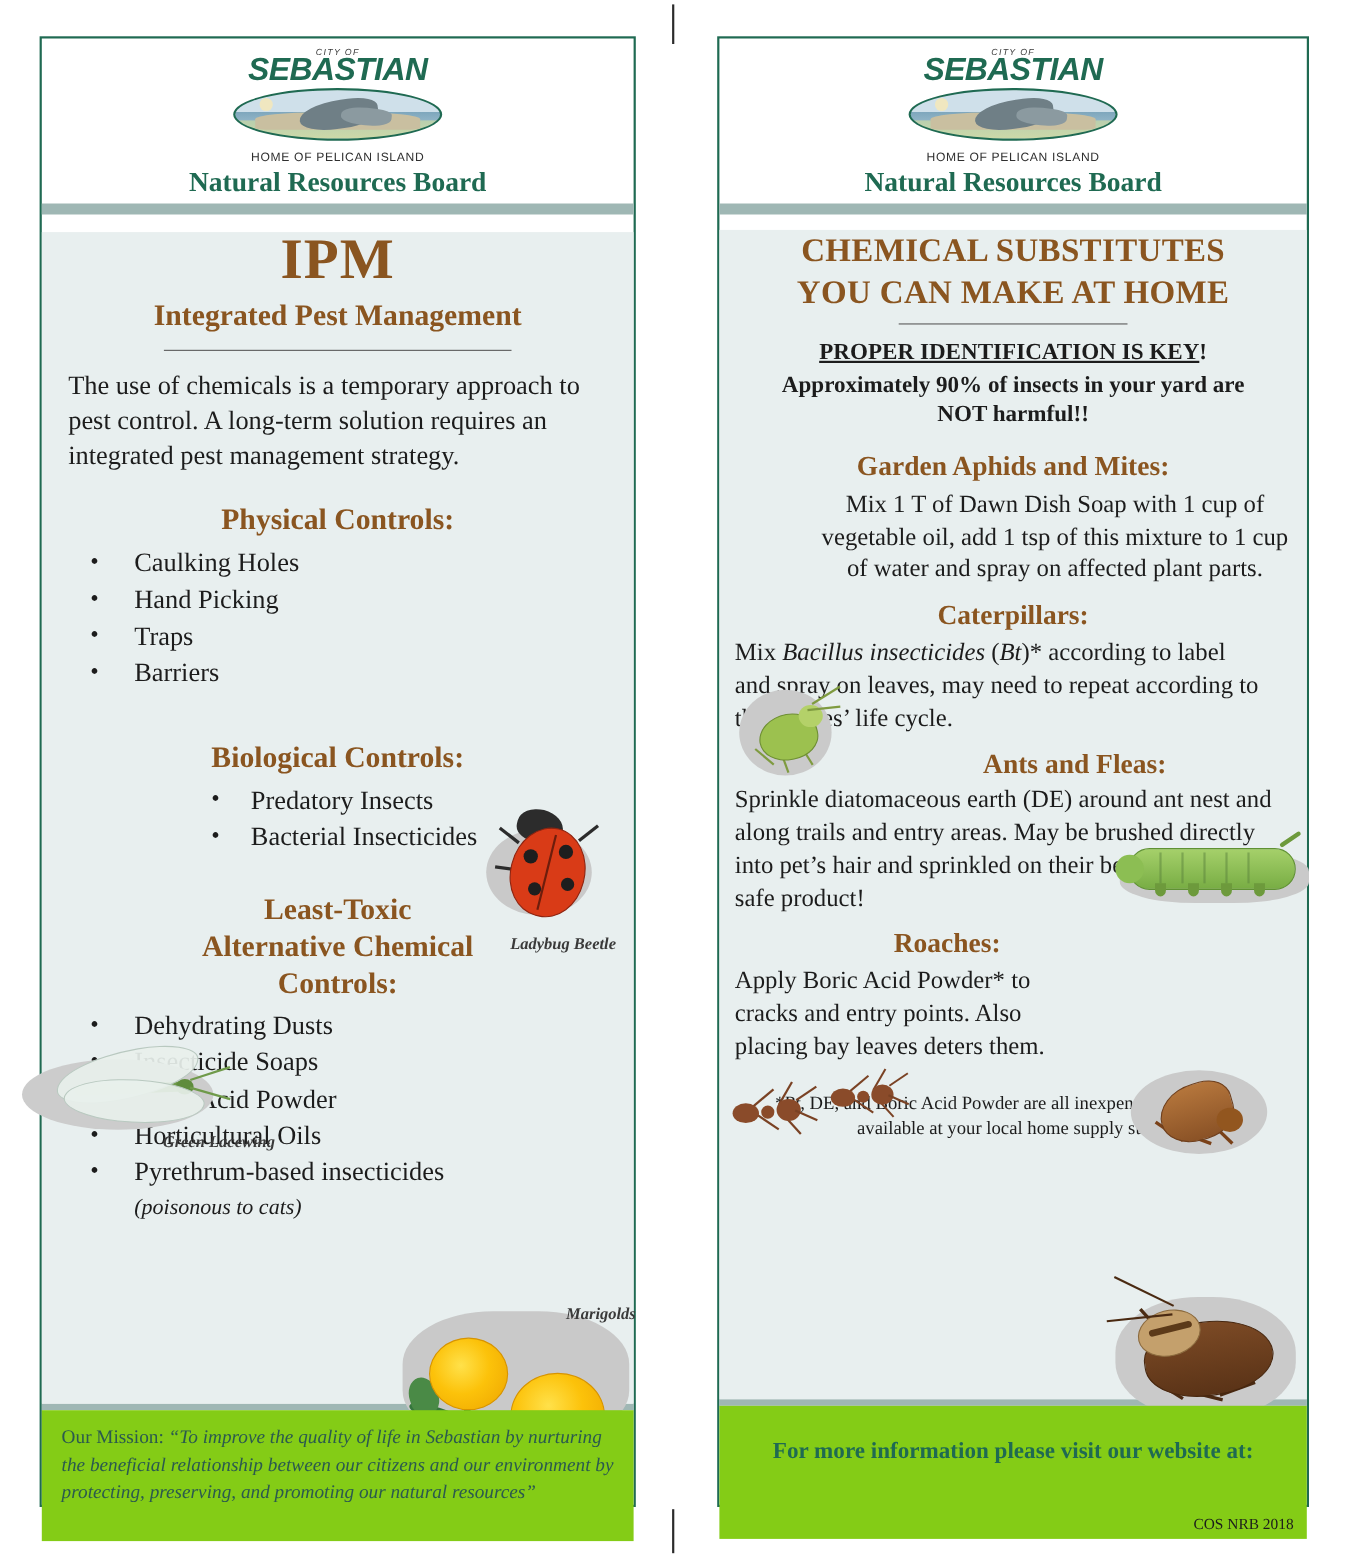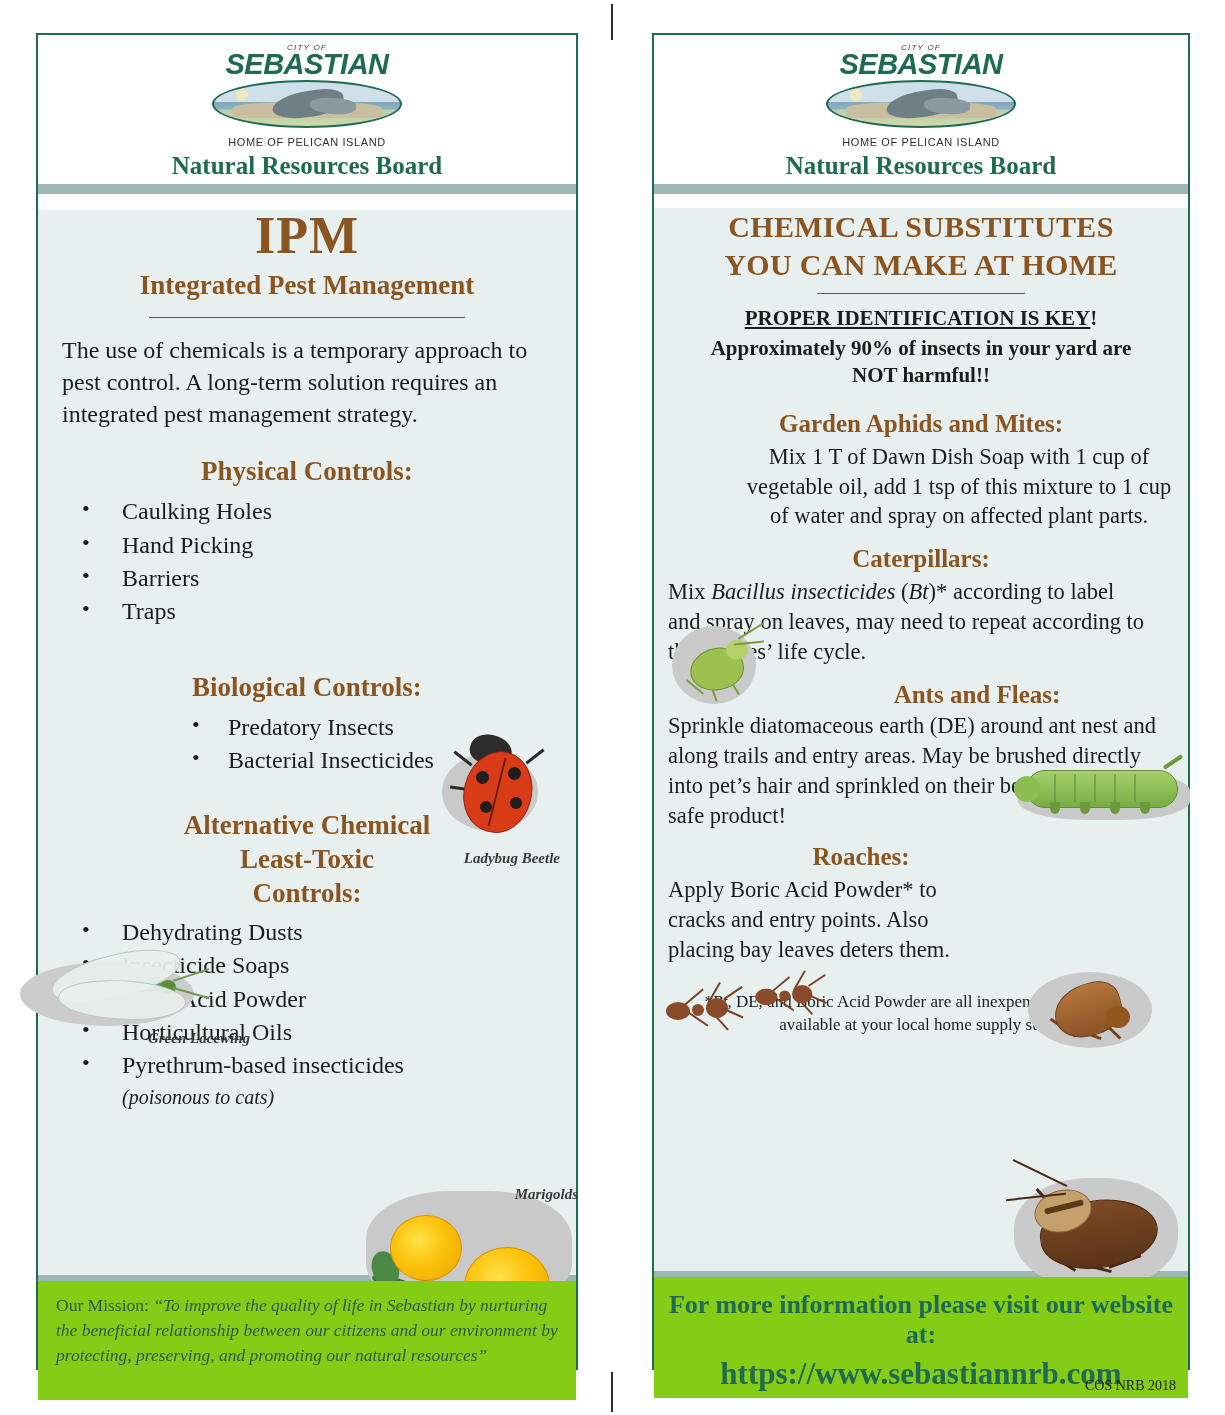--- a/index.html
+++ b/index.html
@@ -296,23 +296,23 @@
     font-size: 17px;
     color: #1c1c1c;
     text-align: center;
     line-height: 1.35;
     padding: 0 40px;
     margin-top: 26px;
   }
   .more-info {
     text-align: center;
     font-weight: bold;
-    font-size: 26px;
+    font-size: 21px;
     color: #1f6a52;
-    padding-top: 13px;
+    padding-top: 28px;
   }
   .url {
     text-align: center;
     font-weight: bold;
     font-size: 31px;
     color: #1f6a52;
     margin-top: 6px;
   }
   .cos {
     position: absolute;
@@ -559,33 +559,33 @@
       <div class="ipm-title">IPM</div>
       <div class="ipm-sub">Integrated Pest Management</div>
       <div class="rule"></div>
 
       <div class="intro">The use of chemicals is a temporary approach to pest control. A long-term solution requires an integrated pest management strategy.</div>
 
       <div class="sec-head">Physical Controls:</div>
       <ul class="bullets">
         <li>Caulking Holes</li>
         <li>Hand Picking</li>
+        <li>Traps</li>
         <li>Barriers</li>
-        <li>Traps</li>
       </ul>
 
       <div class="sec-head" style="margin-top:44px;">Biological Controls:</div>
       <ul class="bullets indented">
         <li>Predatory Insects</li>
         <li>Bacterial Insecticides</li>
       </ul>
 
       <div class="sec-head two-line" style="margin-top:32px;">
+        <div>Least-Toxic</div>
         <div>Alternative Chemical</div>
-        <div>Least-Toxic</div>
         <div>Controls:</div>
       </div>
       <ul class="bullets" style="margin-top:6px;">
         <li>Dehydrating Dusts</li>
         <li>Insecticide Soaps</li>
         <li>Boric Acid Powder</li>
         <li>Horticultural Oils</li>
         <li style="max-width:290px;">Pyrethrum-based insecticides</li>
       </ul>
       <div class="note-italic">(poisonous to cats)</div>
@@ -764,18 +764,17 @@
         <div class="rc-stripe"></div>
         <div class="rc-ant rc-n1"></div>
         <div class="rc-ant rc-n2"></div>
       </div>
 
     </div>
 
     <div class="footer-band"></div>
     <div class="footer">
       <div class="more-info">For more information please visit our website at:</div>
-      <div class="url">https://www.sebastiannrb.com</div>
       <div class="cos">COS NRB 2018</div>
     </div>
   </div>
 
 </div>
 
 </body></html>

